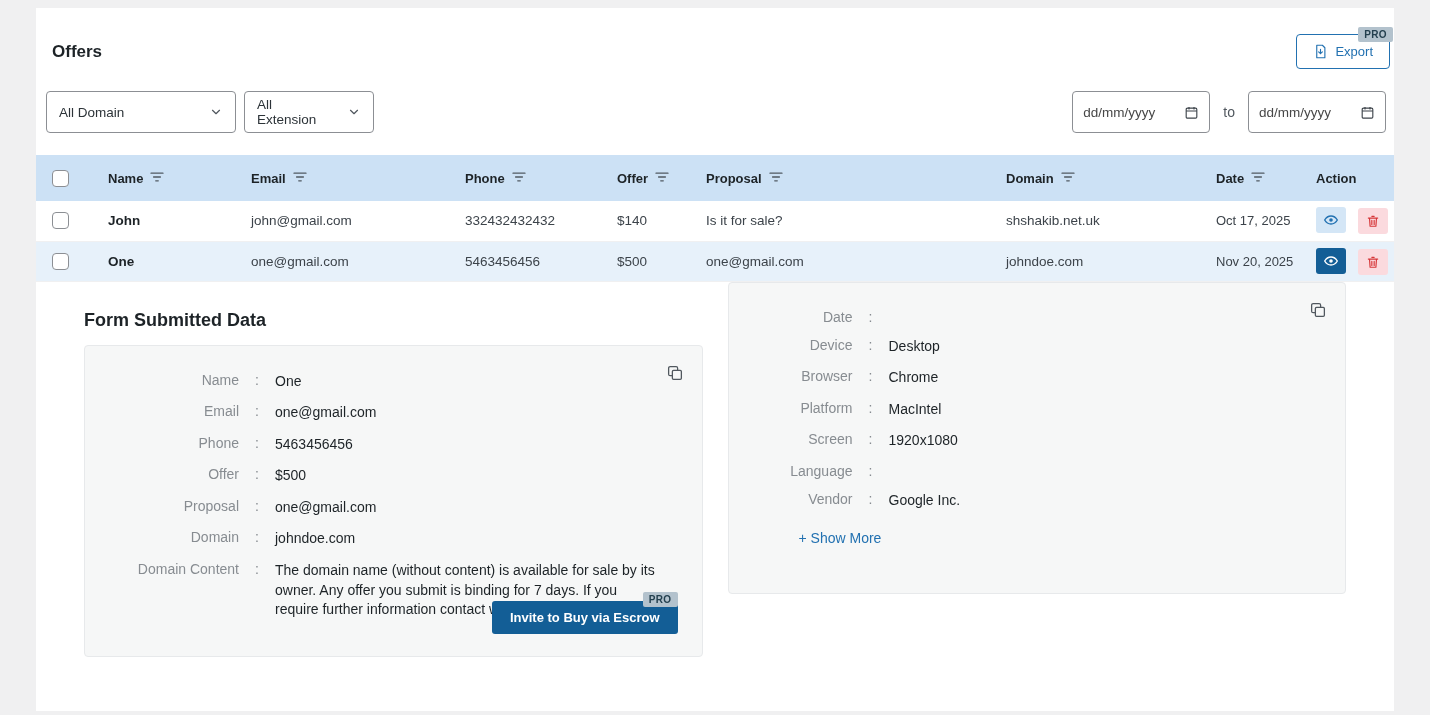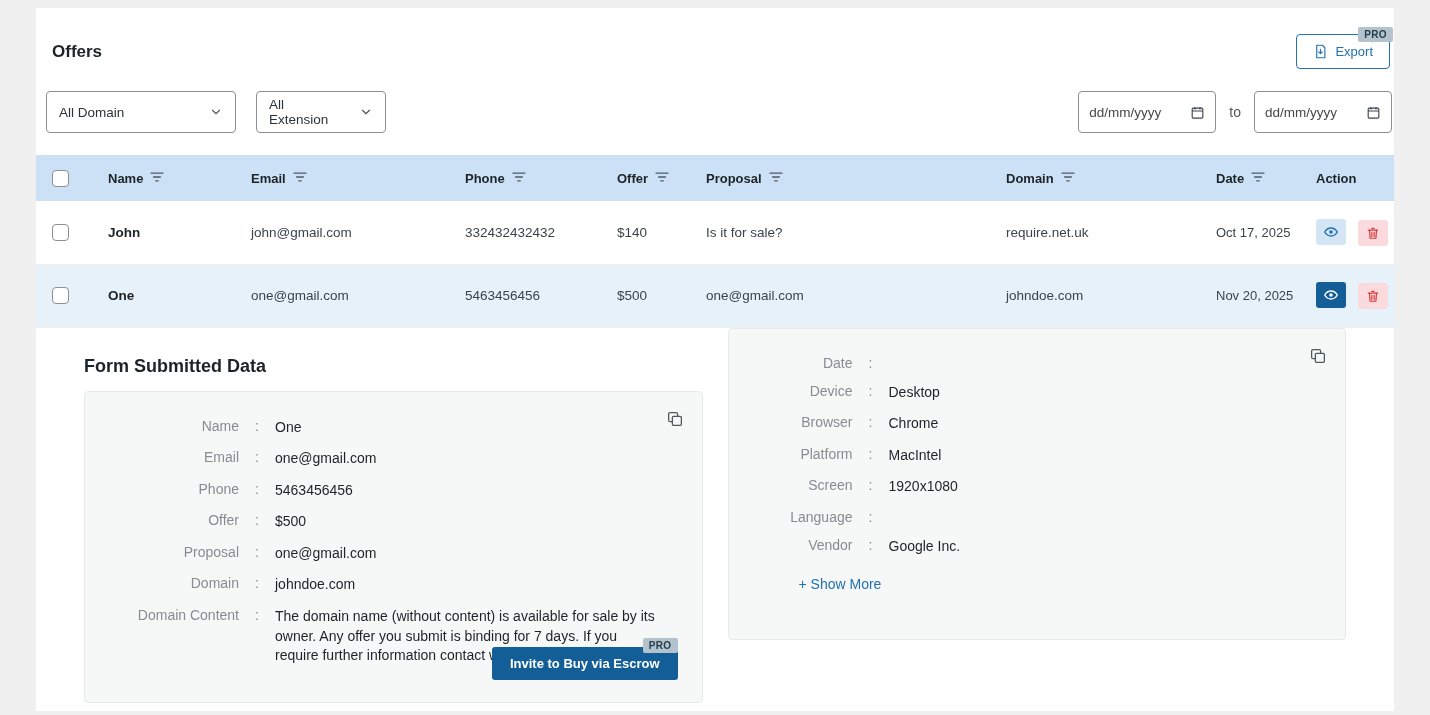--- a/index.html
+++ b/index.html
@@ -33,22 +33,22 @@
   }
   .pro-badge {
     position:absolute; top:-8px; right:-4px;
     background:#b3c2cd; color:#24404f;
     font-size:10px; font-weight:700; letter-spacing:.4px;
     padding:2px 6px; border-radius:2px;
   }
 
   
   .filterbar {
-    display:flex; align-items:center; gap:20px;
-    padding:22px 2px 0 10px;
+    display:flex; align-items:center; gap:8px;
+    padding:22px 8px 0 10px;
   }
   .select-box {
     height:42px; background:#fff;
     border:1px solid #8c8f94; border-radius:4px;
     display:flex; align-items:center; justify-content:space-between;
     padding:0 12px; gap:18px;
     font-size:13.5px; color:#2c3338; cursor:pointer;
   }
   .select-domain { width:190px; }
   .select-ext { width:130px; }
@@ -79,21 +79,21 @@
   col.w-domain{width:210px} col.w-date{width:100px} col.w-action{width:84px}
   thead th {
     background:#cce1f5; height:46px;
     text-align:left; vertical-align:middle;
     font-size:13px; font-weight:700; color:#1d2327;
     padding:0 6px;
   }
   thead th .th-inner { display:inline-flex; align-items:center; gap:7px; }
   thead th.cb-cell, tbody td.cb-cell { padding-left:16px; }
   tbody td {
-    height:63px; vertical-align:middle;
+    height:40px; vertical-align:middle;
     font-size:13.5px; color:#3c434a;
     padding:0 6px;
     border-bottom:1px solid #f0f0f1;
   }
   tbody td.c-name { font-weight:700; color:#1d2327; }
   tbody td.c-date { font-size:13px; white-space:nowrap; overflow:hidden; }
   tr.selected td { background:#e7f1fa; }
   input[type="checkbox"] {
     appearance:none; -webkit-appearance:none;
     width:17px; height:17px;
@@ -276,21 +276,21 @@
     <tbody>
   <tr>
     <td class="cb-cell">
             <input type="checkbox" style="">
           </td>
     <td class="c-name">John</td>
     <td class="c-email">john@gmail.com</td>
     <td class="c-phone">332432432432</td>
     <td class="c-offer">$140</td>
     <td class="c-proposal">Is it for sale?</td>
-    <td class="c-domain">require.net.uk</td>
+    <td class="c-domain">shshakib.net.uk</td>
     <td class="c-date">Oct 17, 2025</td>
     <td class="c-action">
       <button class="icon-btn eye-btn">
         <span style="display:inline-flex">
           <svg viewBox="0 0 24 24" width="16" height="16">
                   <path d="M2.5 12s3.5-6 9.5-6 9.5 6 9.5 6-3.5 6-9.5 6-9.5-6-9.5-6z" fill="none" stroke="currentColor" stroke-width="2"></path>
                   <circle cx="12" cy="12" r="2.7" fill="currentColor"></circle>
                 </svg>
         </span>
       </button>

